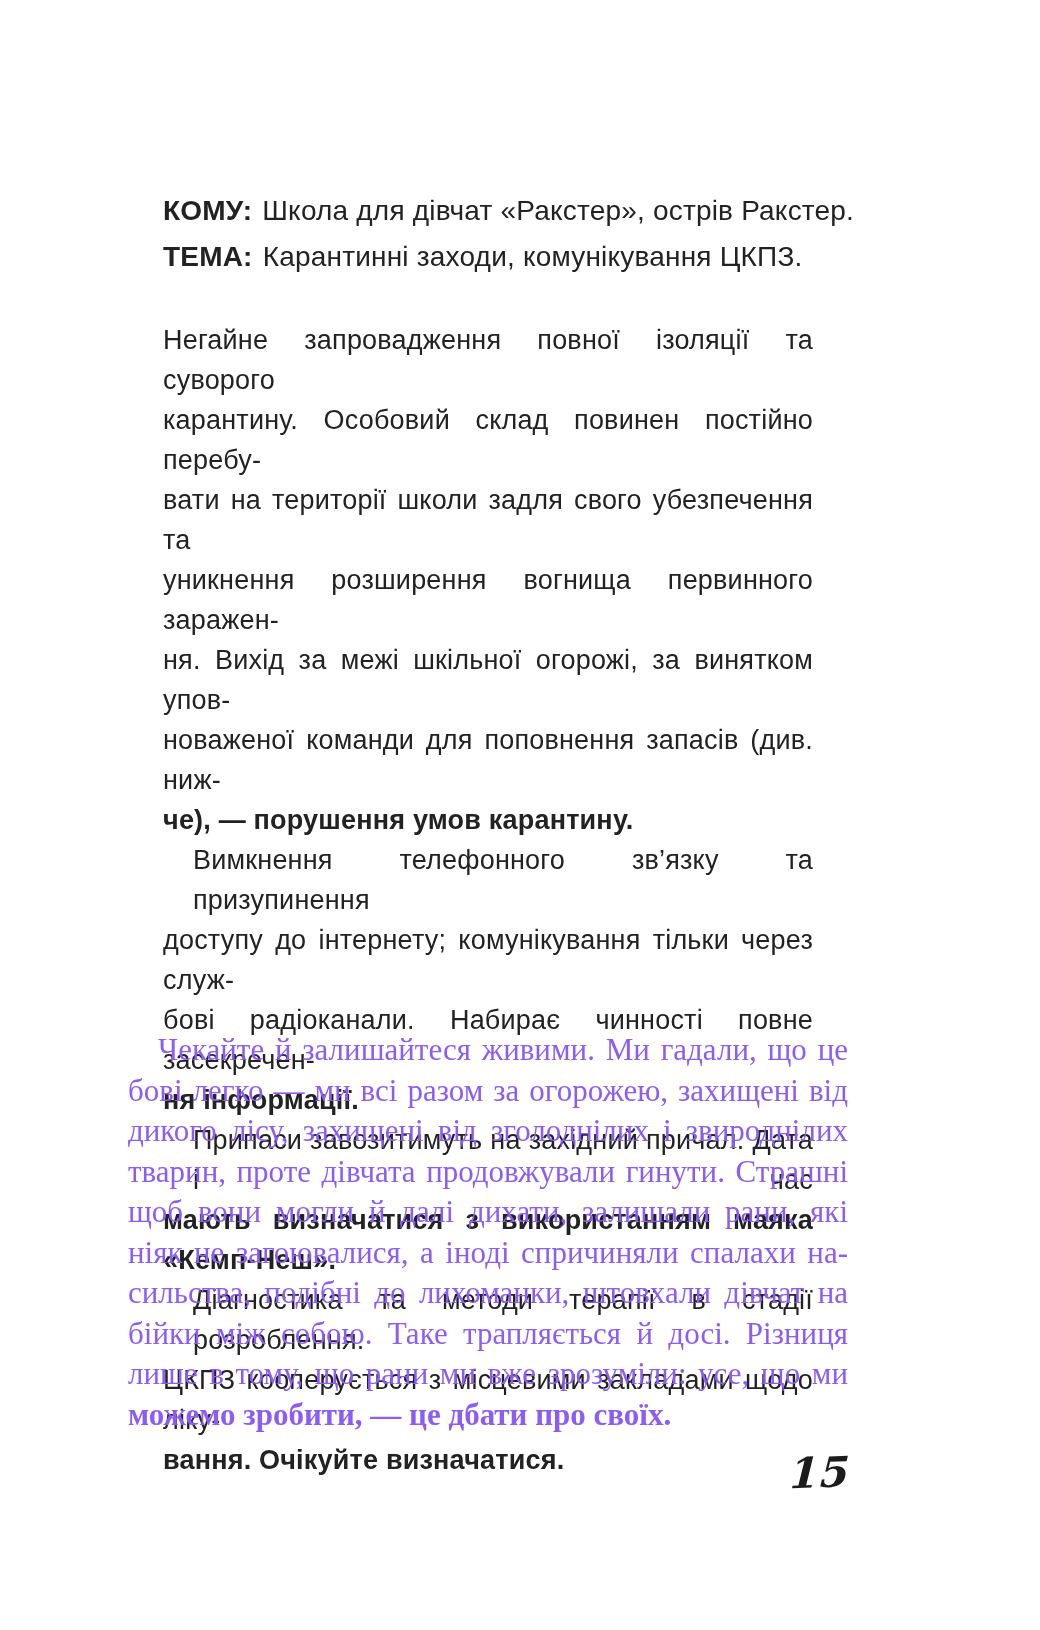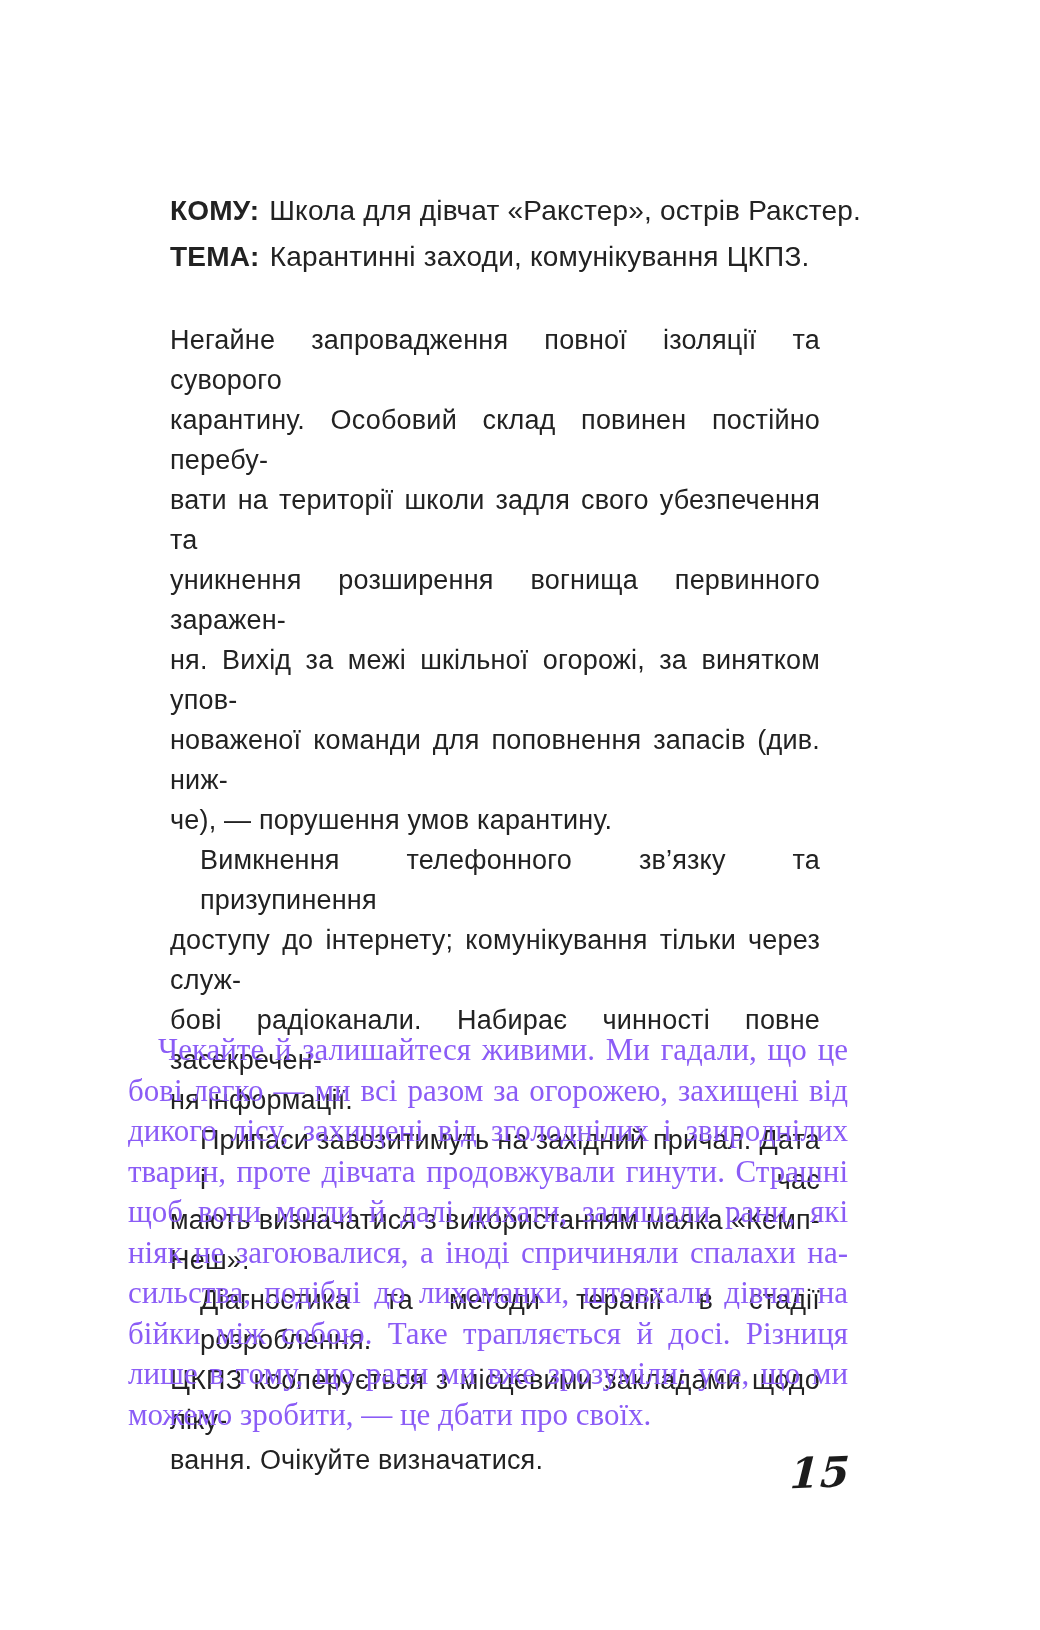--- a/index.html
+++ b/index.html
@@ -12,21 +12,21 @@
     width: 1040px;
     height: 1630px;
     background: #ffffff;
     overflow: hidden;
     color: #1d1d1d;
   }
 
   
   .memo {
     position: absolute;
-    left: 170px;
+    left: 163px;
     top: 188px;
     width: 650px;
     font-family: "Liberation Sans", sans-serif;
     color: #222222;
   }
   .memo-header-row {
     font-size: 28px;
     line-height: 46px;
     letter-spacing: 0.2px;
     white-space: nowrap;
@@ -44,20 +44,21 @@
     letter-spacing: 0.2px;
   }
 
   
   .line {
     text-align: justify;
     text-align-last: justify;
   }
   .line.last {
     text-align-last: left;
+    font-weight: bold;
   }
   .line.indent {
     padding-left: 30px;
   }
 
   
   .narrative {
     position: absolute;
     left: 128px;
     top: 988px;

